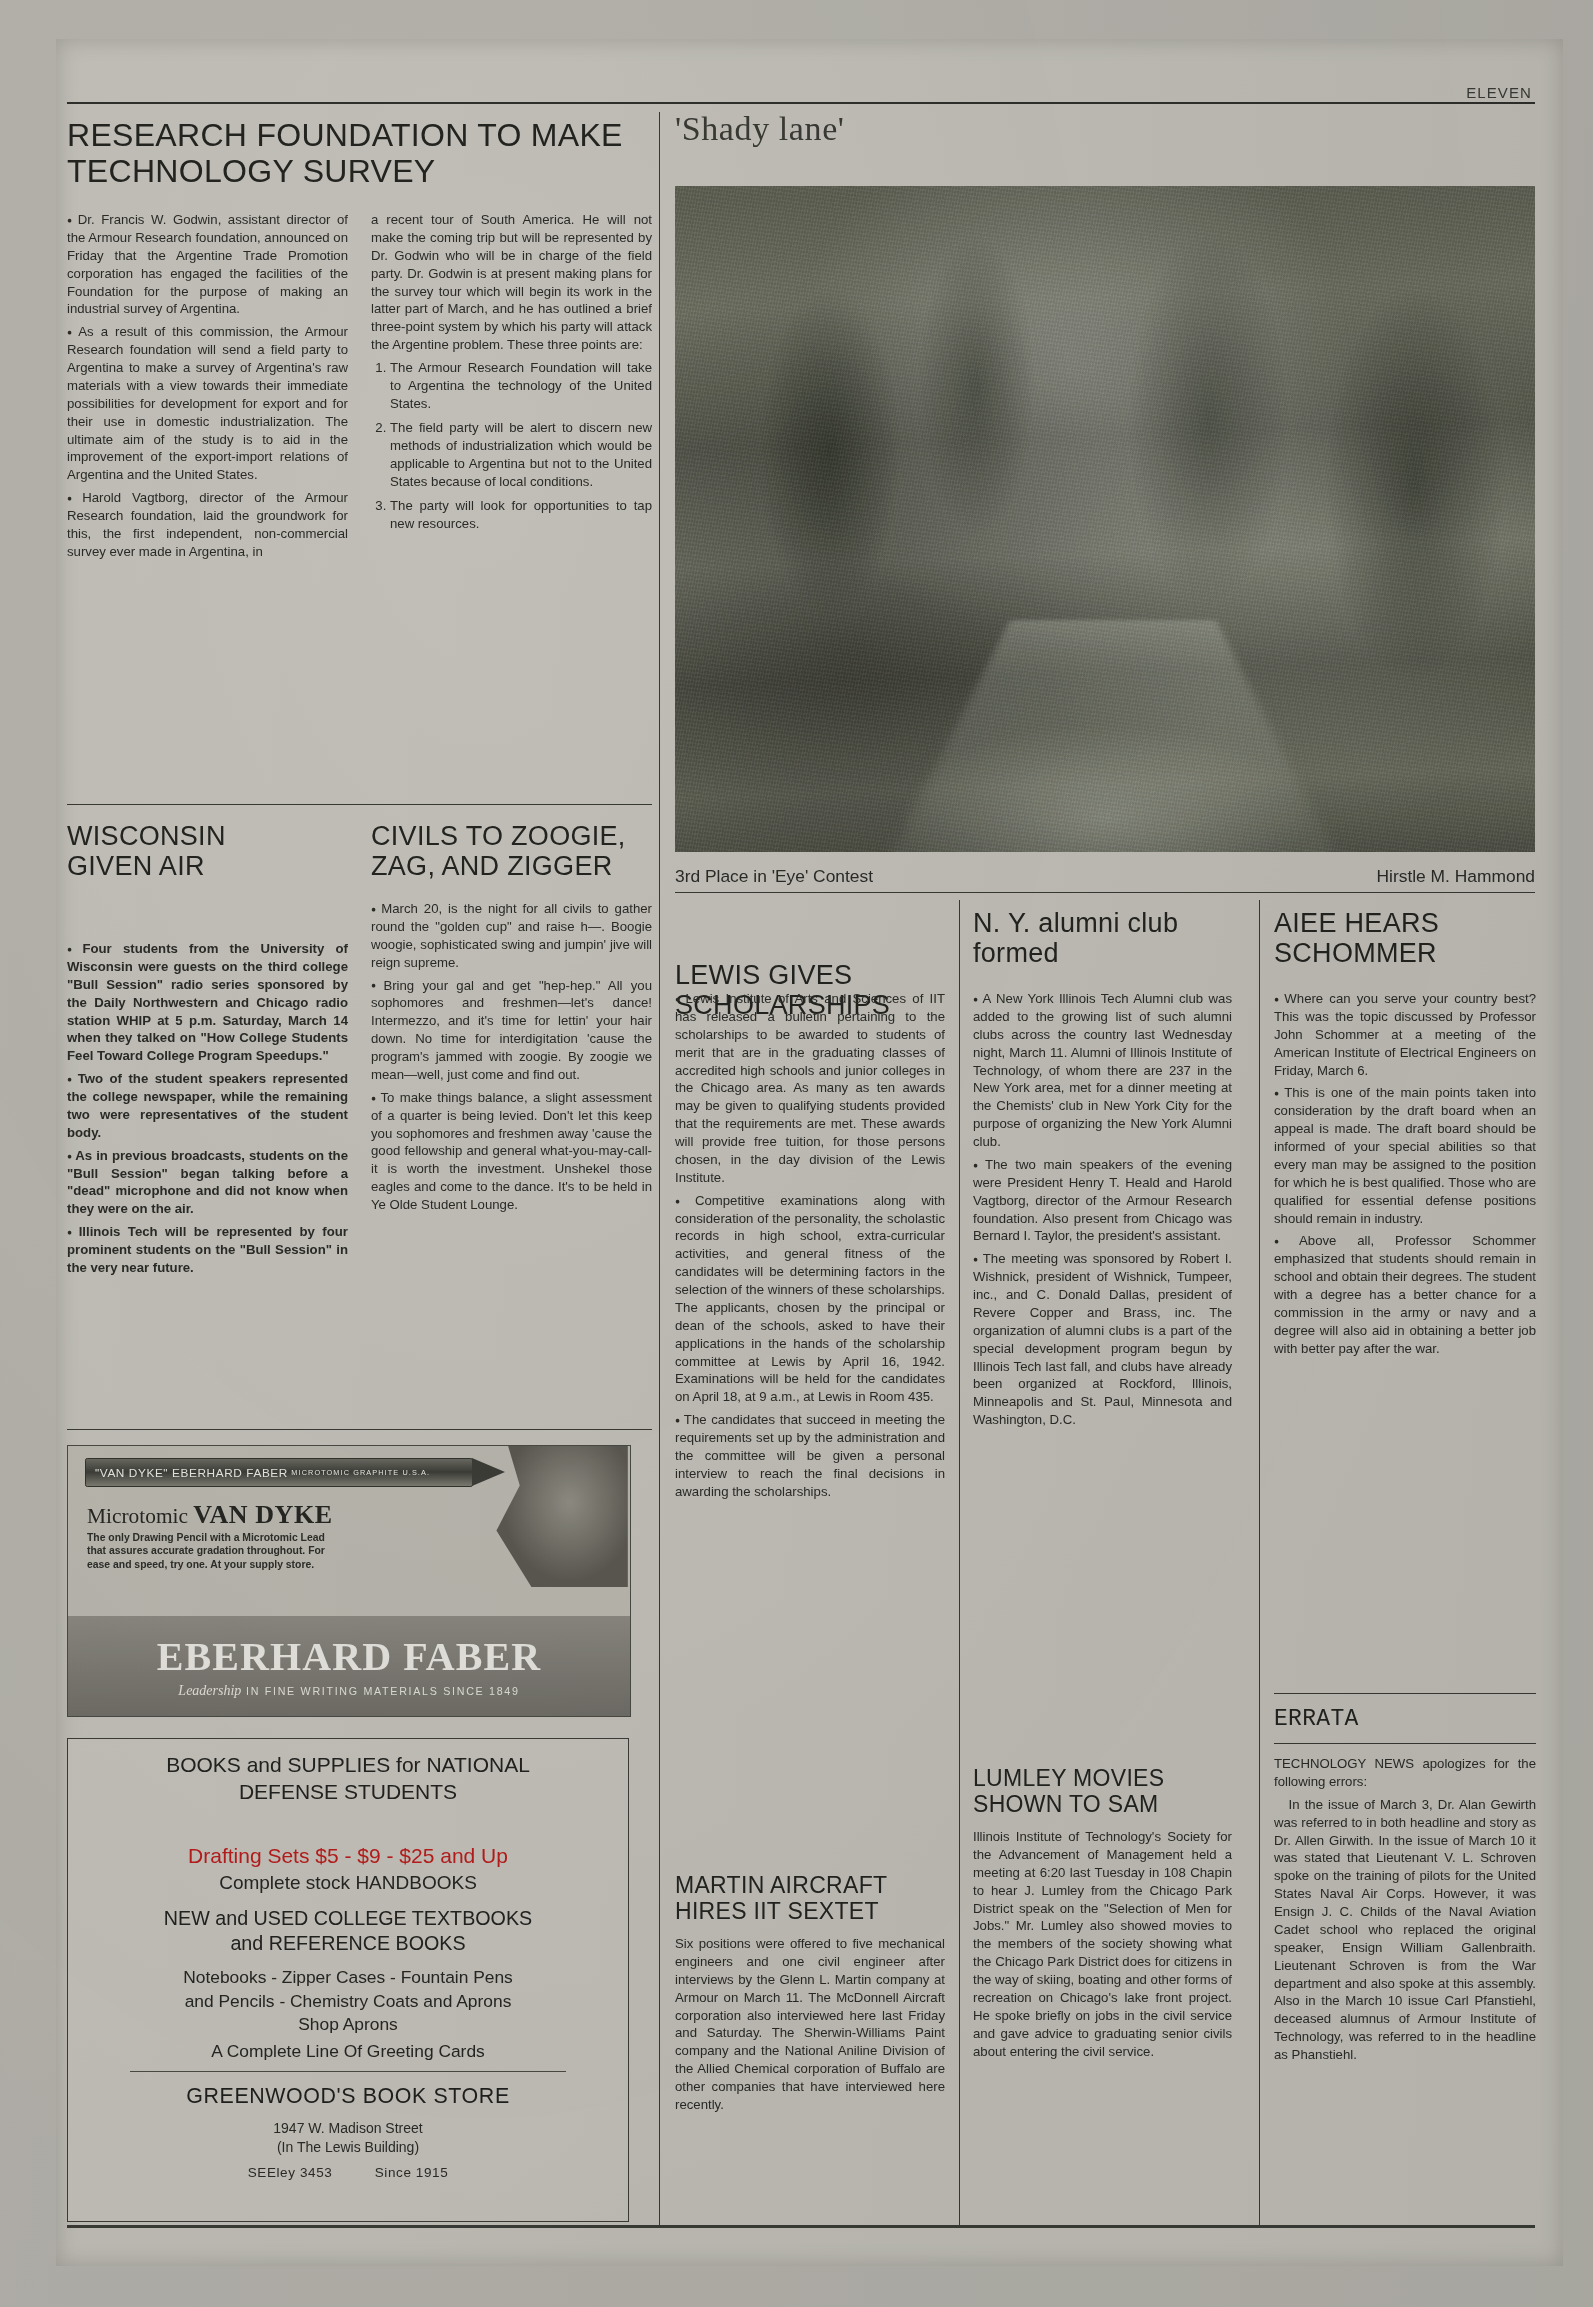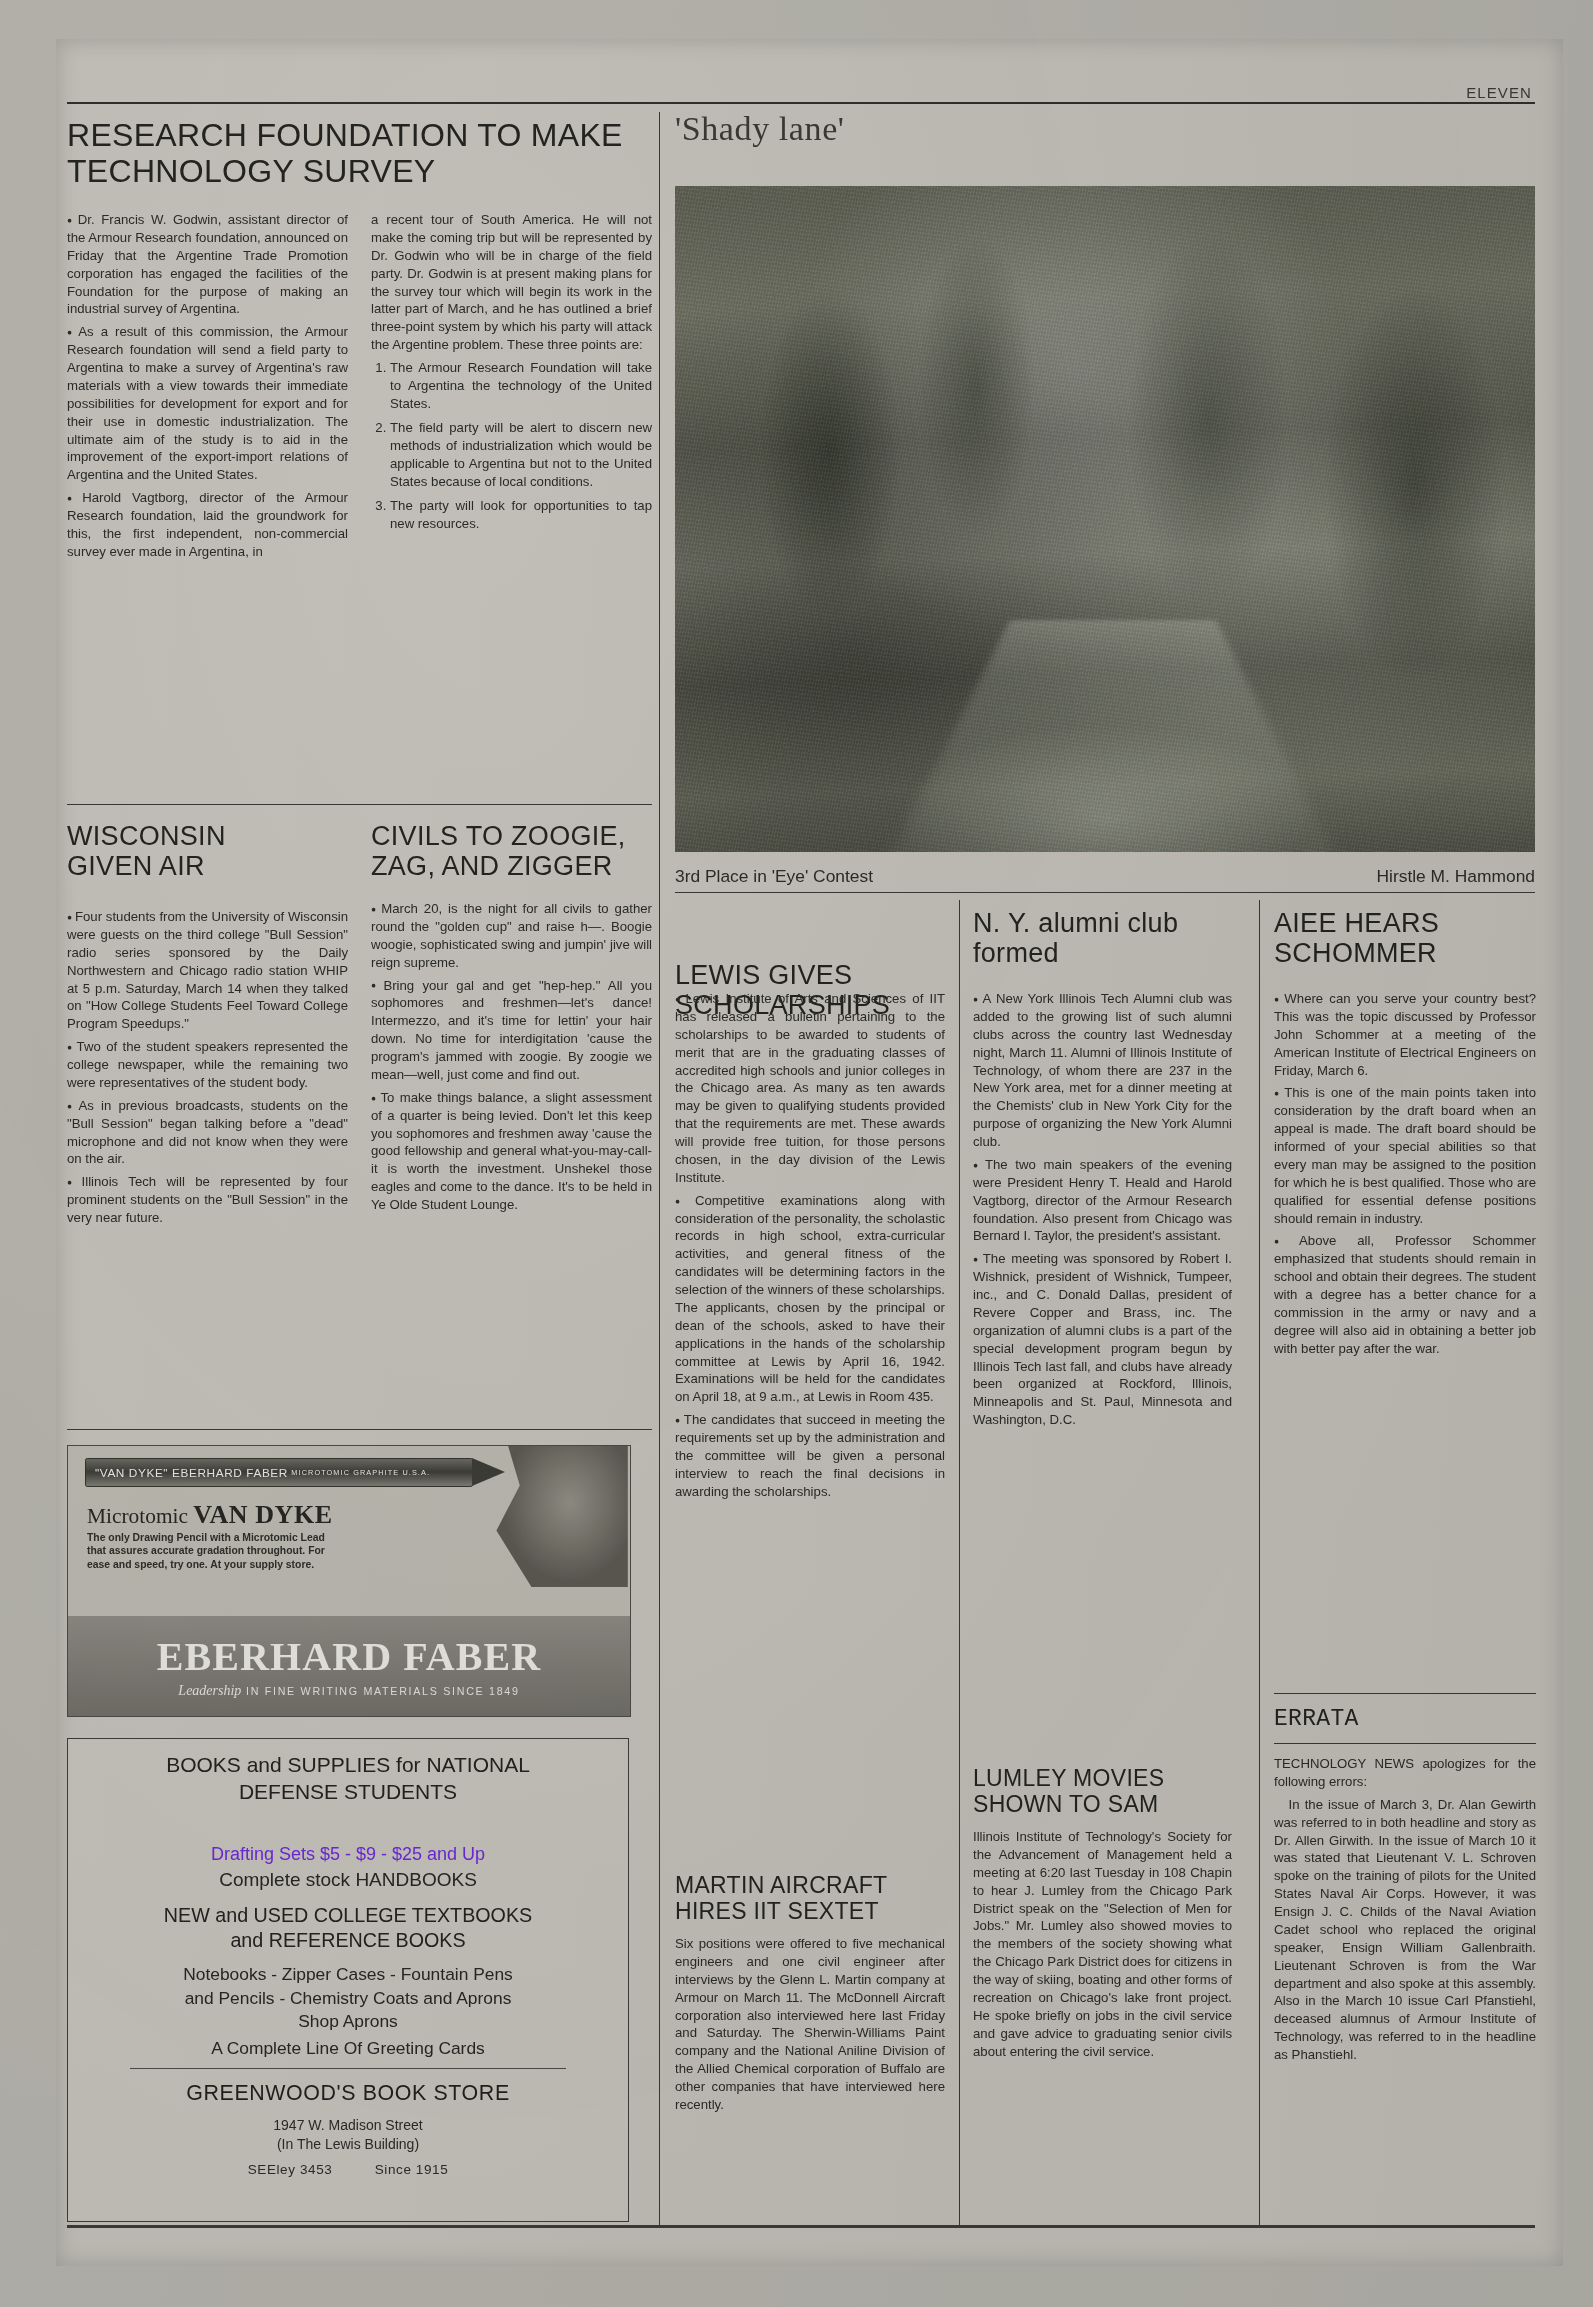--- a/index.html
+++ b/index.html
@@ -267,21 +267,21 @@
     width: 562px;
     height: 484px;
     border: 1.7px solid #3c3c37;
     background: #c4c2ba;
     box-sizing: border-box;
     text-align: center;
     padding-top: 13.5px;
   }
   .ad-green .l1 { font-size: 21px; color: #222220; margin-bottom: 3.4px; }
   .ad-green .l2 { font-size: 21px; color: #222220; margin-bottom: 10px; }
-  .ad-green .l3 { font-size: 18px; color: #6d28d9; margin-bottom: 4.5px; margin-top: 40px; }
+  .ad-green .l3 { font-size: 21px; color: #b91c1c; margin-bottom: 4.5px; margin-top: 40px; }
   .ad-green .l4 { font-size: 19px; color: #262623; margin-bottom: 12.4px; }
   .ad-green .l5 { font-size: 19.7px; color: #222220; margin-bottom: 2.2px; }
   .ad-green .l6 { font-size: 19.7px; color: #222220; margin-bottom: 12.4px; }
   .ad-green .l7 { font-size: 17.4px; color: #262623; margin-bottom: 2.2px; }
   .ad-green .l8 { font-size: 17.4px; color: #262623; margin-bottom: 2.2px; }
   .ad-green .l9 { font-size: 17.4px; color: #262623; margin-bottom: 6.7px; }
   .ad-green .l10 { font-size: 17.4px; color: #262623; margin-bottom: 9px; }
   .ad-green hr {
     border: none;
     border-top: 1.1px solid #4b4b45;
@@ -316,21 +316,21 @@
     <ol class="pts">
       <li>The Armour Research Foundation will take to Argentina the technology of the United States.</li>
       <li>The field party will be alert to discern new methods of industrialization which would be applicable to Argentina but not to the United States because of local conditions.</li>
       <li>The party will look for opportunities to tap new resources.</li>
     </ol>
   </div>
 
   <div class="rule hrule" style="left:67px; top:804px; width:585px;"></div>
 
   <div class="col hd hd-lg" style="left:67px; top:821px; width:163px;">WISCONSIN GIVEN AIR</div>
-  <div class="col body" style="left:67px; top:908px; width:281px;">
+  <div class="col body" style="left:67px; top:940px; width:281px;font-weight:bold;">
     <p class="bulleted">Four students from the University of Wisconsin were guests on the third college "Bull Session" radio series sponsored by the Daily Northwestern and Chicago radio station WHIP at 5 p.m. Saturday, March 14 when they talked on "How College Students Feel Toward College Program Speedups."</p>
     <p class="bulleted">Two of the student speakers represented the college newspaper, while the remaining two were representatives of the student body.</p>
     <p class="bulleted">As in previous broadcasts, students on the "Bull Session" began talking before a "dead" microphone and did not know when they were on the air.</p>
     <p class="bulleted">Illinois Tech will be represented by four prominent students on the "Bull Session" in the very near future.</p>
   </div>
 
   <div class="col hd hd-lg" style="left:371px; top:821px; width:281px;">CIVILS TO ZOOGIE, ZAG, AND ZIGGER</div>
   <div class="col body" style="left:371px; top:900px; width:281px;">
     <p class="bulleted">March 20, is the night for all civils to gather round the "golden cup" and raise h—. Boogie woogie, sophisticated swing and jumpin' jive will reign supreme.</p>
     <p class="bulleted">Bring your gal and get "hep-hep." All you sophomores and freshmen—let's dance! Intermezzo, and it's time for lettin' your hair down. No time for interdigitation 'cause the program's jammed with zoogie. By zoogie we mean—well, just come and find out.</p>

